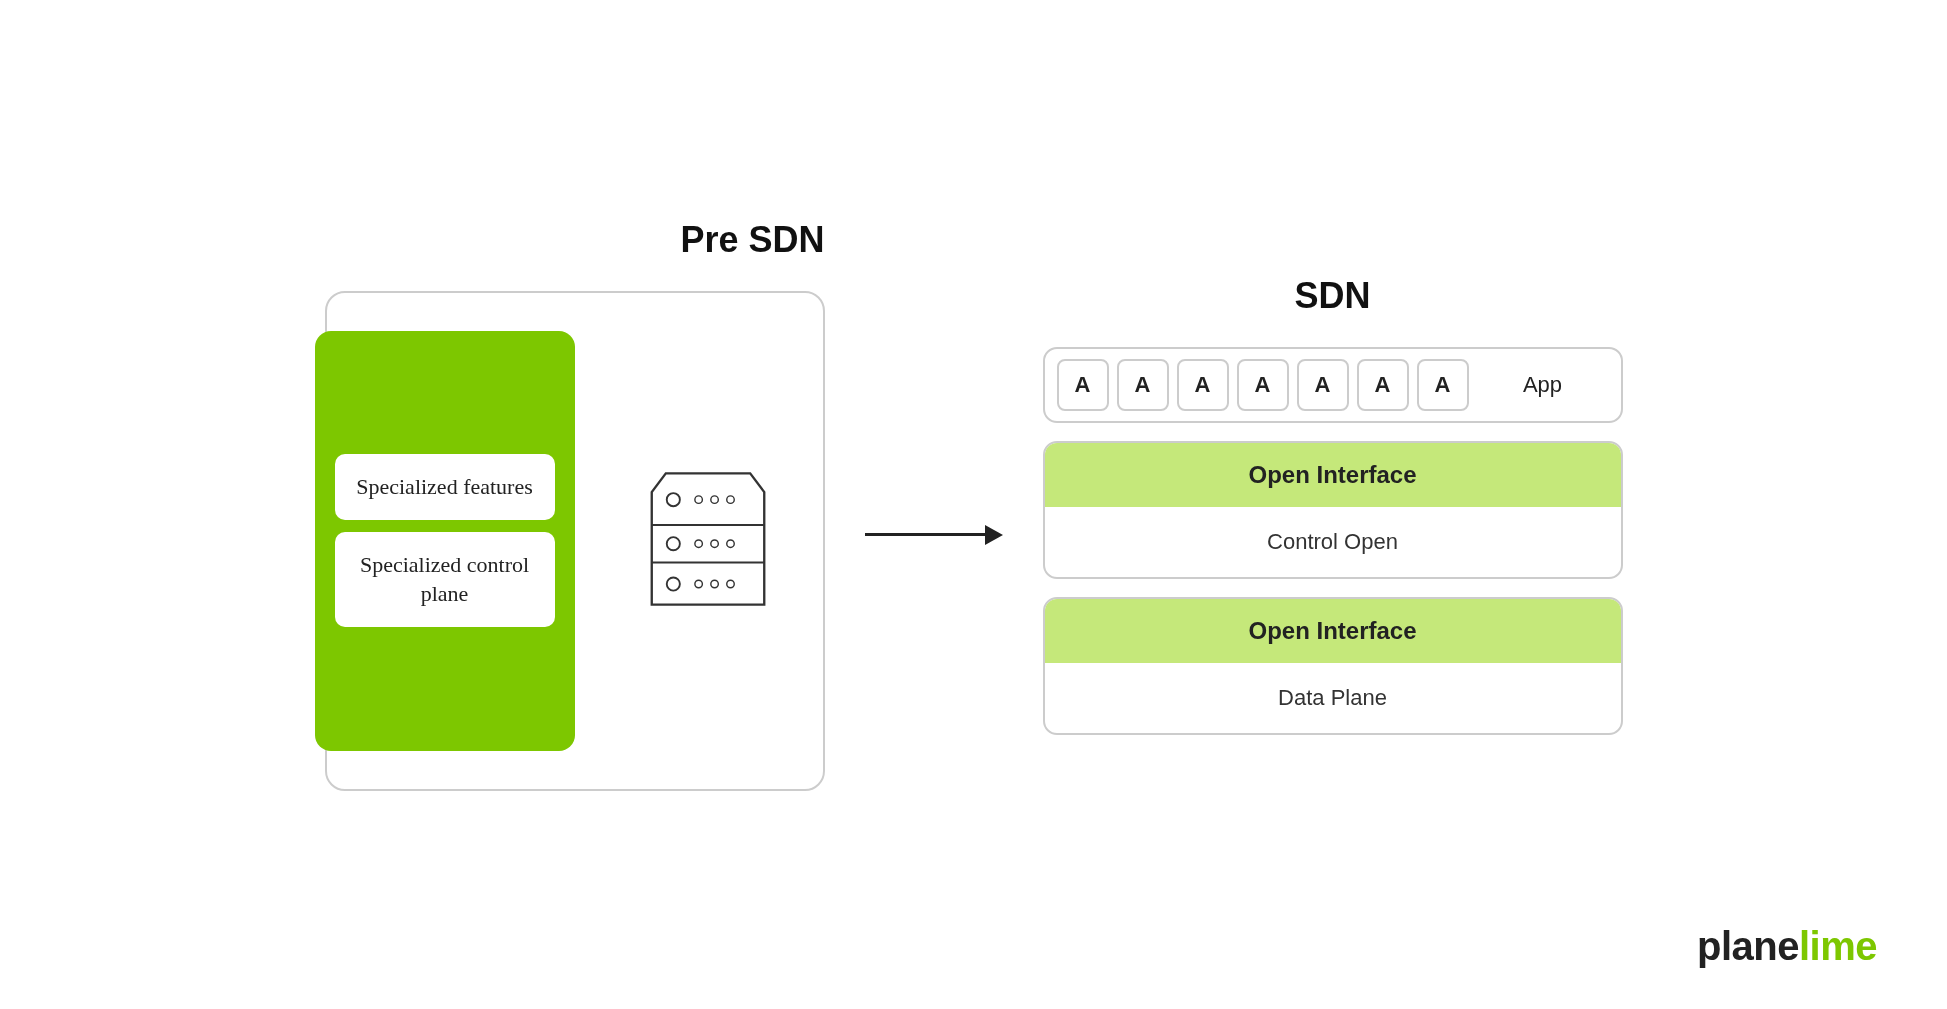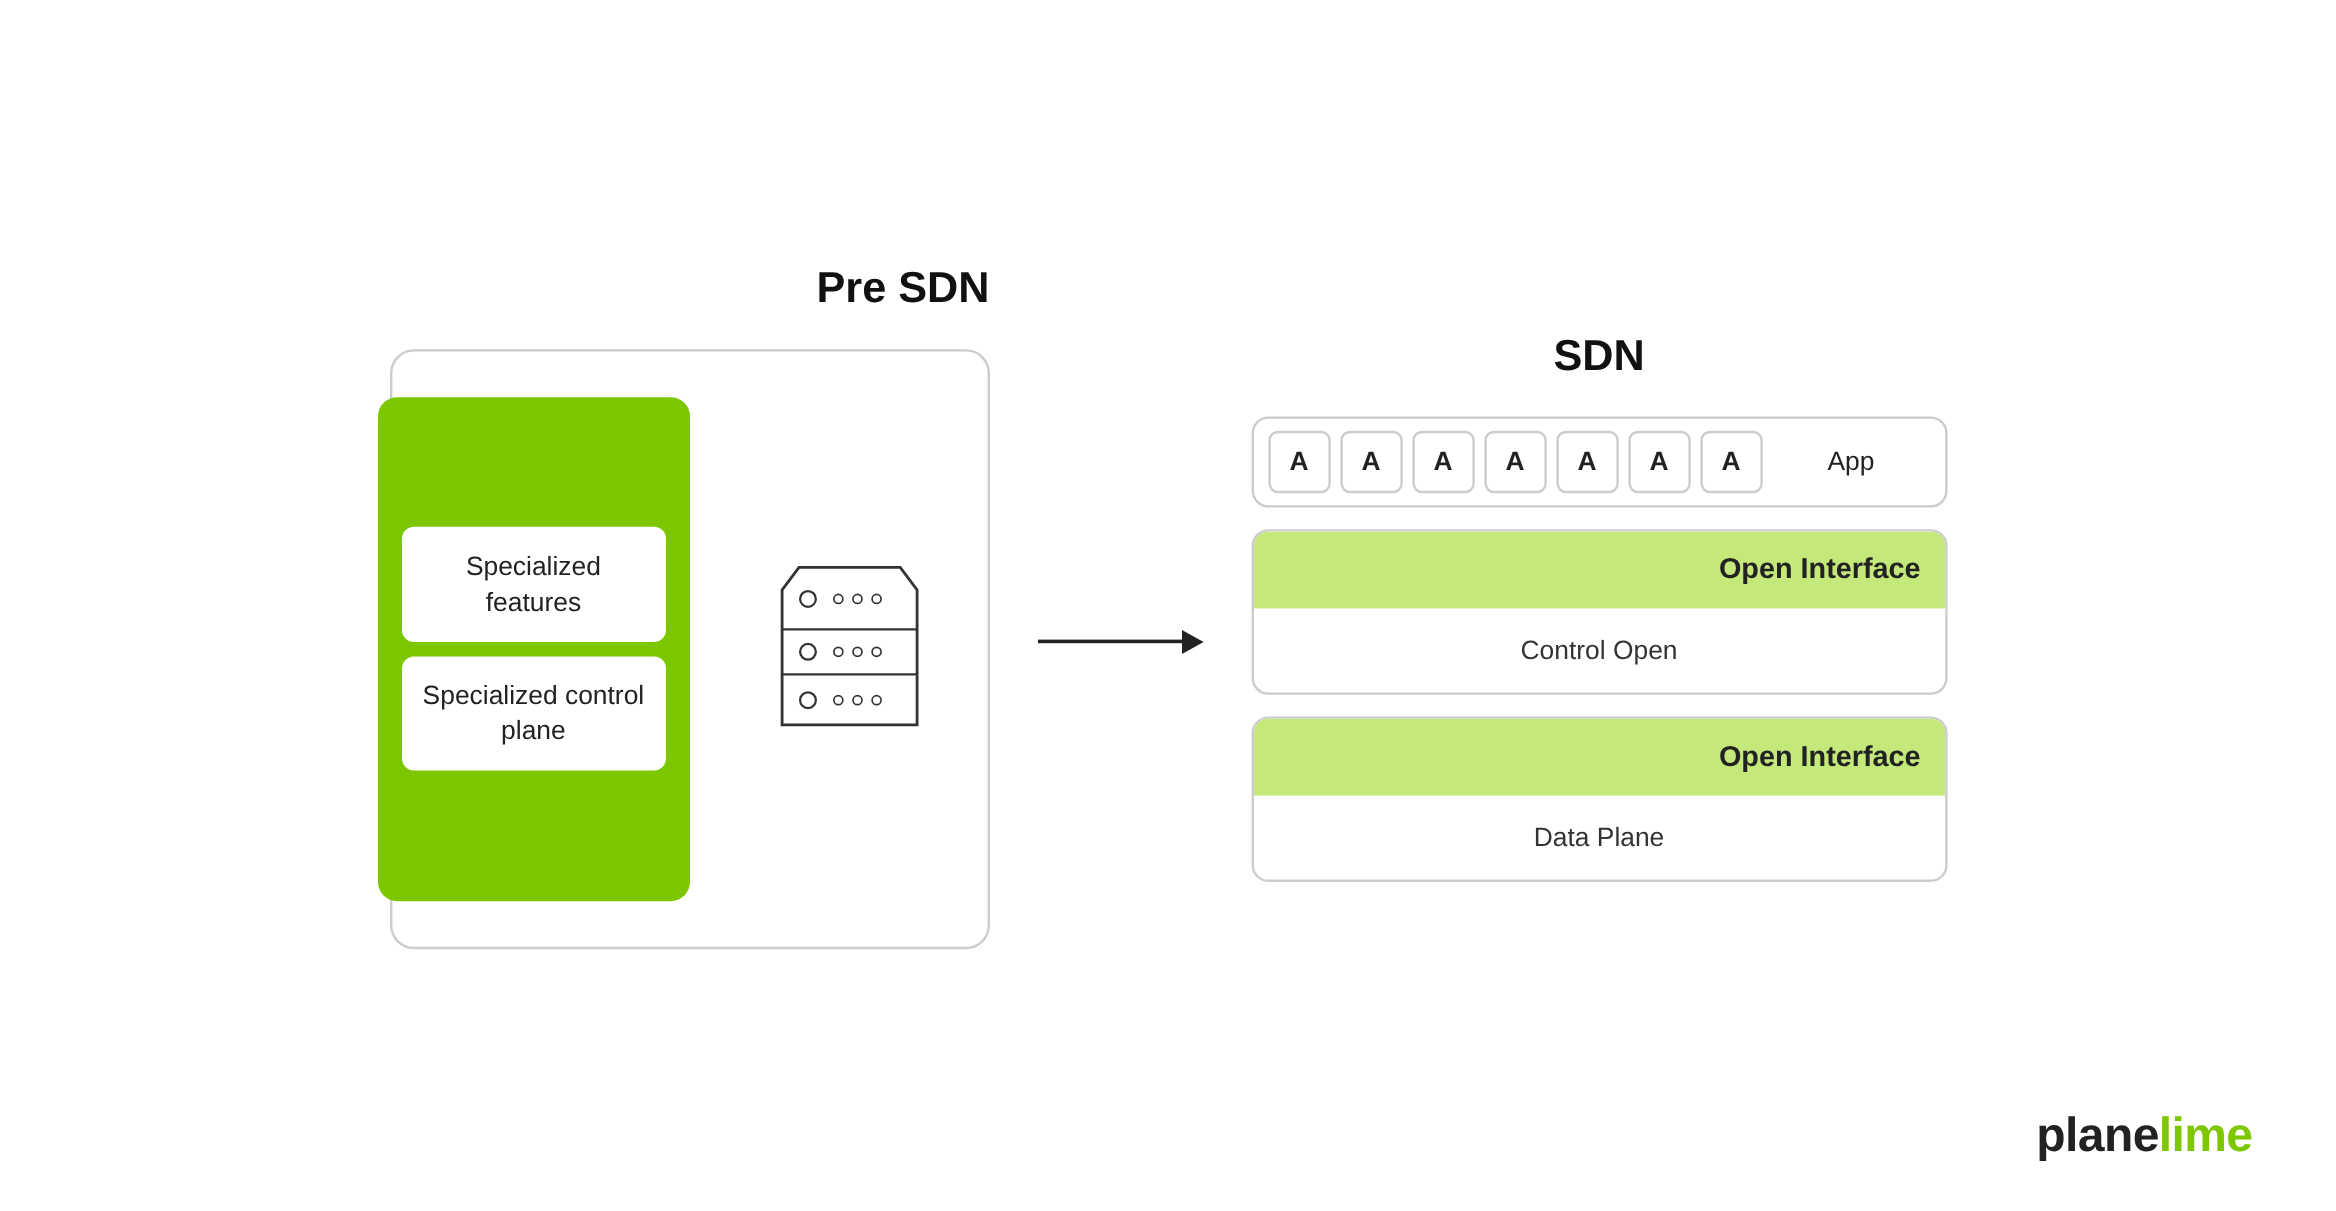--- a/index.html
+++ b/index.html
@@ -79,20 +79,21 @@
 
     .pre-sdn-label-box {
       background: #ffffff;
       border-radius: 10px;
       width: 100%;
       padding: 18px 14px;
       text-align: center;
       font-size: 22px;
       color: #222222;
       line-height: 1.35;
+      font-family: Liberation Serif, serif;
     }
 
     
     .server-icon-wrapper {
       position: absolute;
       right: 50px;
       top: 50%;
       transform: translateY(-50%);
       z-index: 1;
     }
@@ -182,21 +183,21 @@
     .sdn-card {
       border: 2px solid #cccccc;
       border-radius: 14px;
       overflow: hidden;
       background: #ffffff;
     }
 
     .sdn-card-header {
       background: #c5e87a;
       padding: 18px 20px;
-      text-align: right;
+      text-align: center;
       font-size: 24px;
       font-weight: 700;
       color: #222222;
     }
 
     .sdn-card-body {
       padding: 22px 20px;
       text-align: center;
       font-size: 22px;
       color: #333333;

